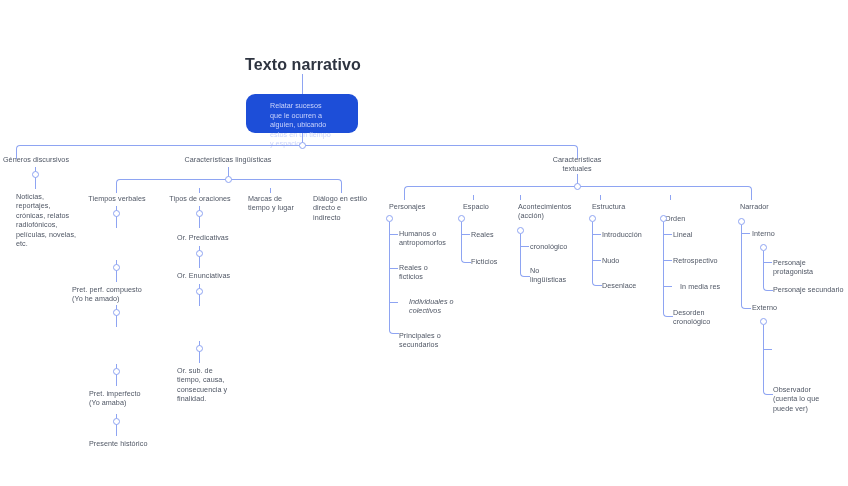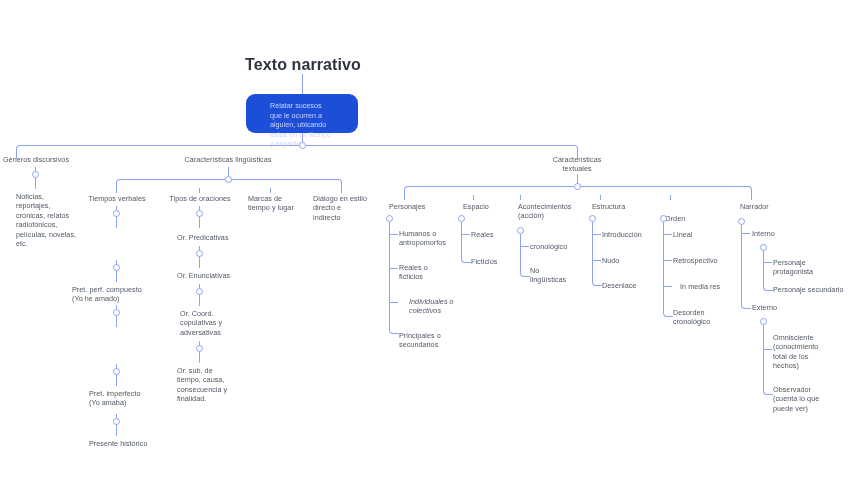--- a/index.html
+++ b/index.html
@@ -152,23 +152,20 @@
   <div class="vline" style="left:199px;top:206px;height:22px;"></div>
   <div class="circ" style="left:196px;top:210px;"></div>
   <div class="node l" style="left:177px;top:233px;width:90px;">Or. Predicativas</div>
 
   <div class="vline" style="left:199px;top:246px;height:22px;"></div>
   <div class="circ" style="left:196px;top:250px;"></div>
   <div class="node l" style="left:177px;top:271px;width:90px;">Or. Enunciativas</div>
 
   <div class="vline" style="left:199px;top:284px;height:22px;"></div>
   <div class="circ" style="left:196px;top:288px;"></div>
-  <div class="node l" style="left:180px;top:309px;width:90px;">Or. Coord.
-copulativas y
-adversativas</div>
 
   <div class="vline" style="left:199px;top:341px;height:22px;"></div>
   <div class="circ" style="left:196px;top:345px;"></div>
   <div class="node l" style="left:177px;top:366px;width:90px;">Or. sub. de
 tiempo, causa,
 consecuencia y
 finalidad.</div>
 
   <div class="node l" style="left:248px;top:194px;width:70px;">Marcas de
 tiempo y lugar</div>
@@ -249,21 +246,17 @@
 
   <div class="circ" style="left:760px;top:244px;"></div>
   <div class="elbow" style="left:763px;top:251px;width:9px;height:39px;"></div>
   <div class="tick" style="left:763px;top:262px;width:9px;"></div>
   <div class="node l" style="left:773px;top:258px;width:75px;">Personaje protagonista</div>
   <div class="node l" style="left:773px;top:285px;width:75px;">Personaje secundario</div>
 
   <div class="circ" style="left:760px;top:318px;"></div>
   <div class="elbow" style="left:763px;top:325px;width:9px;height:69px;"></div>
   <div class="tick" style="left:763px;top:349px;width:9px;"></div>
-  <div class="node l" style="left:773px;top:333px;width:66px;">Omnisciente
-(conocimiento
-total de los
-hechos)</div>
   <div class="node l" style="left:773px;top:385px;width:66px;">Observador
 (cuenta lo que
 puede ver)</div>
 
 </div>
 
 </body></html>

